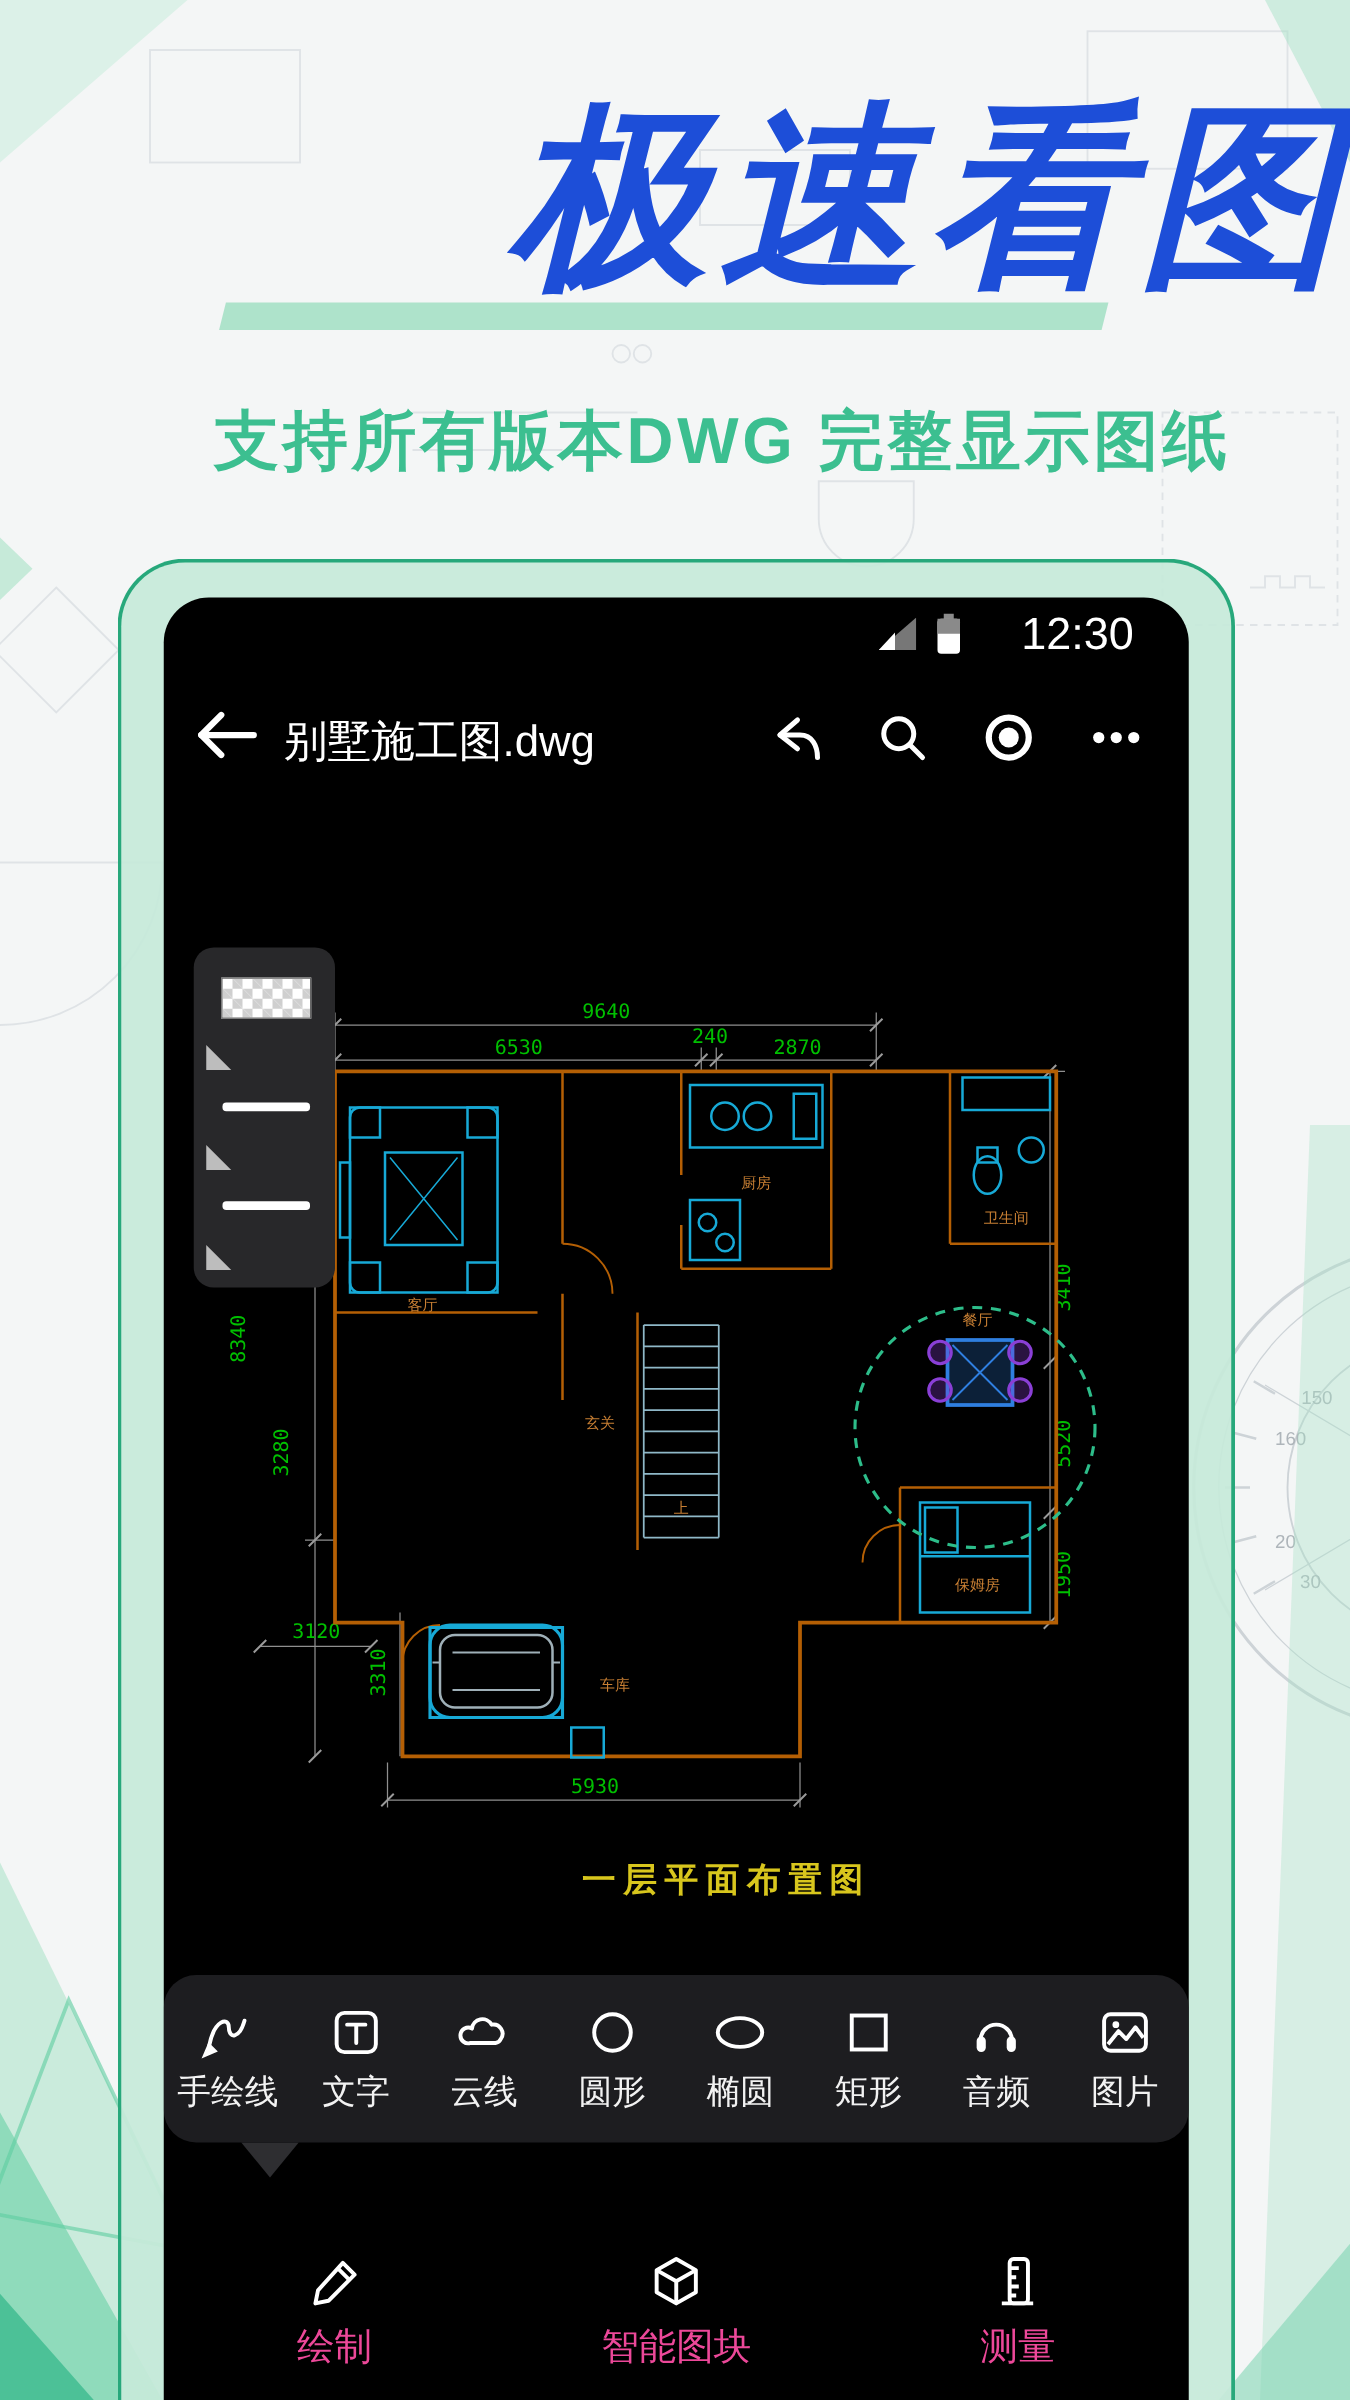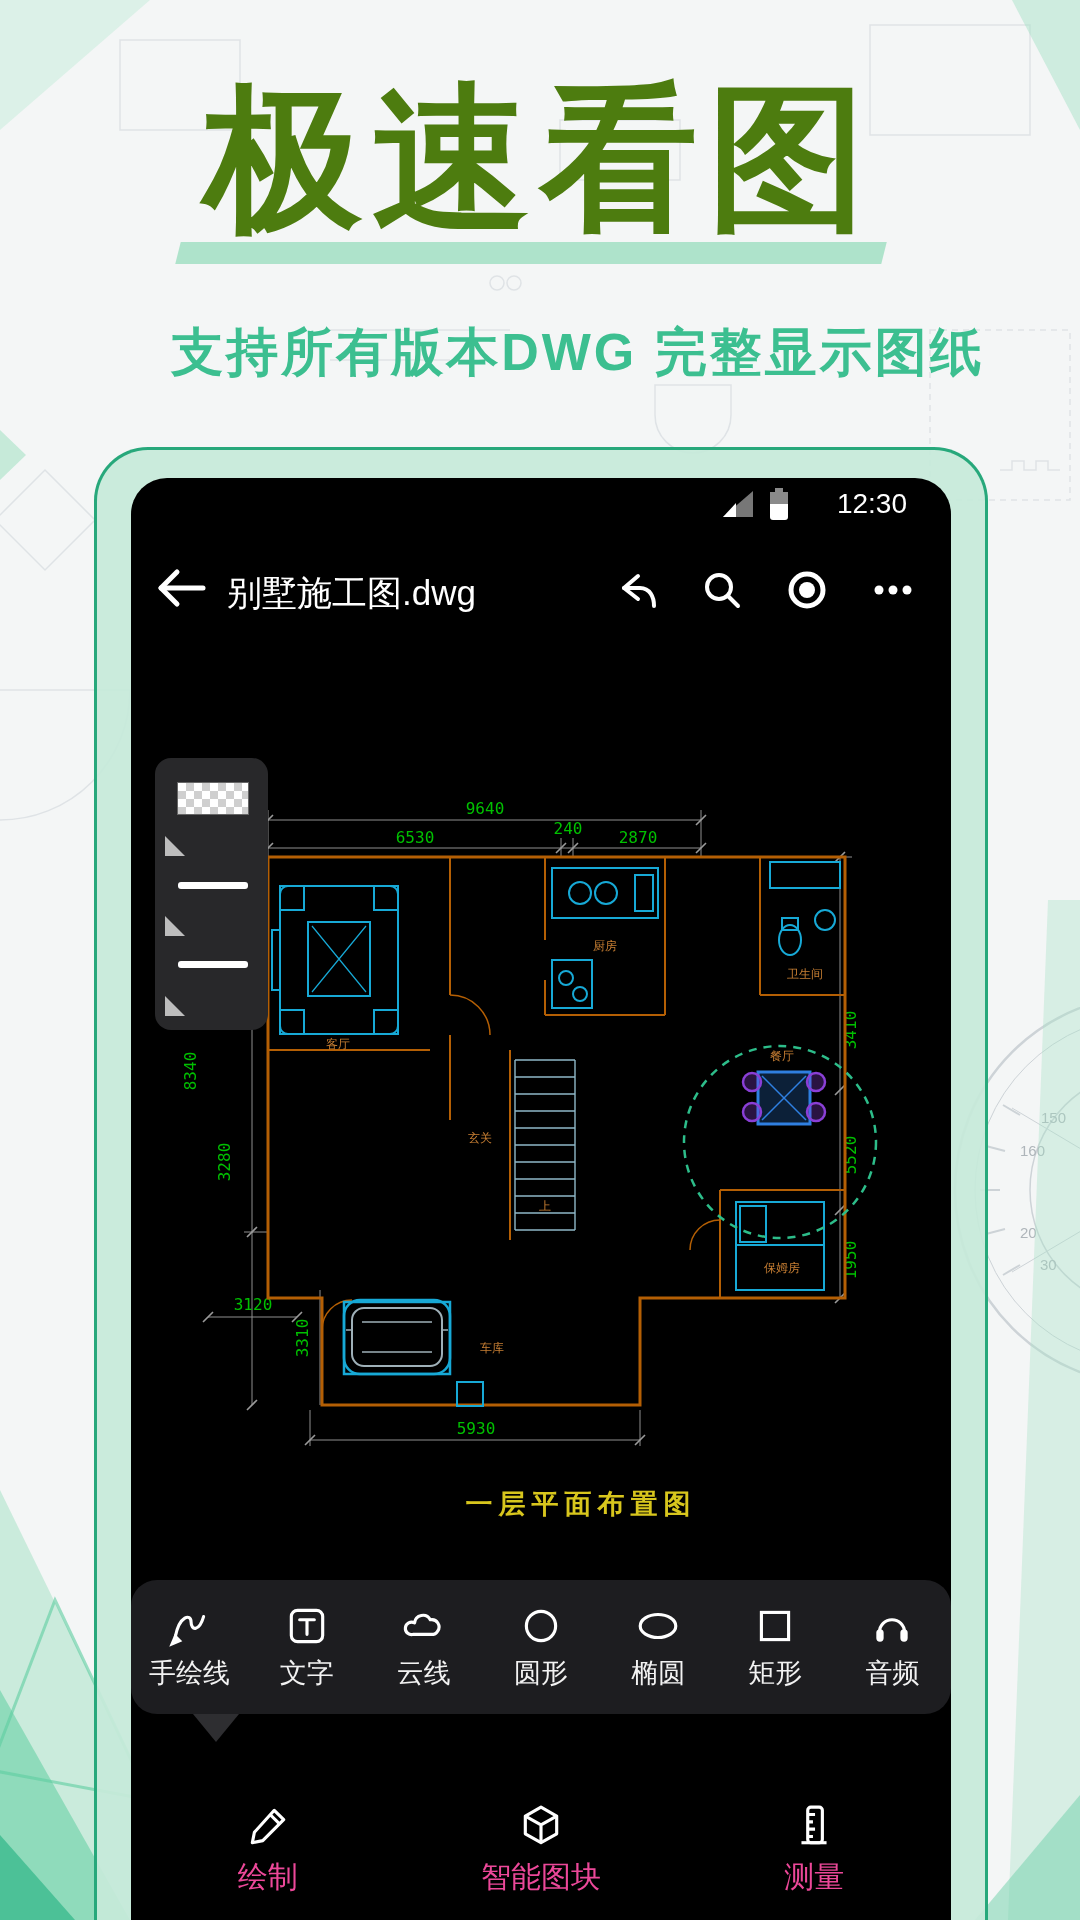--- a/index.html
+++ b/index.html
@@ -2,36 +2,36 @@
 <html><head>
 <meta charset="utf-8">
 <style>
   html,body{margin:0;padding:0;}
   body{width:1080px;height:1920px;position:relative;overflow:hidden;
        background:#f4f6f6;font-family:"Liberation Sans",sans-serif;}
   svg{display:block;}
   .abs{position:absolute;}
 
   
-  .hero-title{position:absolute;top:76px;left:0;width:100%;text-align:center;
-    font-size:158px;font-weight:900;color:#4d7c0f;letter-spacing:10px;line-height:1.05;z-index:3;}
+  .hero-title{position:absolute;top:76px;left:0;width:100%;text-align:right;
+    font-size:158px;font-weight:900;color:#1d4ed8;letter-spacing:10px;line-height:1.05;z-index:3;font-style:italic;}
   .hero-underline{position:absolute;top:242px;left:178px;width:706px;height:22px;
     background:rgba(170,226,200,.95);transform:skewX(-14deg);z-index:2;}
   .hero-subtitle{position:absolute;top:318px;left:0;width:100%;text-align:center;
     font-size:52px;font-weight:bold;color:#3cbf90;letter-spacing:3px;z-index:3;padding-left:38px;}
 
   
   .phone{position:absolute;left:94px;top:447px;width:888px;height:1473px;
     background:rgba(198,233,217,.93);border:3px solid #27a87b;border-bottom:none;
     border-radius:54px 54px 0 0;z-index:5;}
   .screen{position:absolute;left:34px;top:28px;width:820px;height:1445px;
     background:#000;border-radius:36px 36px 0 0;overflow:hidden;}
 
   .statusbar{position:absolute;top:8px;right:44px;display:flex;align-items:center;gap:14px;}
-  .status-time{color:#fff;font-size:28px;margin-left:32px;}
+  .status-time{color:#fff;font-size:36px;margin-left:32px;}
 
   .appbar{position:absolute;top:84px;left:0;right:0;height:64px;}
   .back-btn{position:absolute;left:22px;top:4px;}
   .file-title{position:absolute;left:96px;top:8px;color:#fff;font-size:35px;}
   .appbar .icon-btn{position:absolute;top:6px;width:44px;height:44px;}
 
   .tool-panel{position:absolute;left:24px;top:280px;width:113px;height:272px;
     background:#28282a;border-radius:16px;z-index:8;}
   .swatch{position:absolute;left:22px;top:24px;width:70px;height:31px;background:#fff;
     background-image:linear-gradient(45deg,#cfcfcf 25%,transparent 25%,transparent 75%,#cfcfcf 75%),
@@ -323,20 +323,30 @@
         <span class="lbl">矩形</span>
       </div>
       <div class="tool-item">
         <svg width="46" height="46" viewBox="0 0 44 44">
           <path d="M10,28 a12,12 0 0 1 24,0" stroke="#fff" stroke-width="3" fill="none" stroke-linecap="round"></path>
           <rect x="7" y="25" width="7" height="12" rx="3.5" fill="#fff"></rect>
           <rect x="30" y="25" width="7" height="12" rx="3.5" fill="#fff"></rect>
         </svg>
         <span class="lbl">音频</span>
       </div>
+      <div class="tool-item">
+        <svg width="46" height="46" viewBox="0 0 44 44">
+          <g stroke="#fff" stroke-width="3" fill="none" stroke-linejoin="round">
+            <rect x="6" y="8" width="32" height="28" rx="5"></rect>
+            <path d="M9,31 l8,-10 6,6 7,-9 6,8"></path>
+          </g>
+          <circle cx="15" cy="16" r="2.6" fill="#fff"></circle>
+        </svg>
+        <span class="lbl">图片</span>
+      </div>
     </div>
     <div class="strip-pointer"></div>
 
     <div class="tabbar">
       <div class="tab-item">
         <svg width="46" height="46" viewBox="0 0 44 44">
           <g stroke="#fff" stroke-width="3" fill="none" stroke-linejoin="round">
             <path d="M28,7 L37,16 L17,36 L7,38 L9,28 Z"></path>
             <path d="M24,11 L33,20"></path>
           </g>

